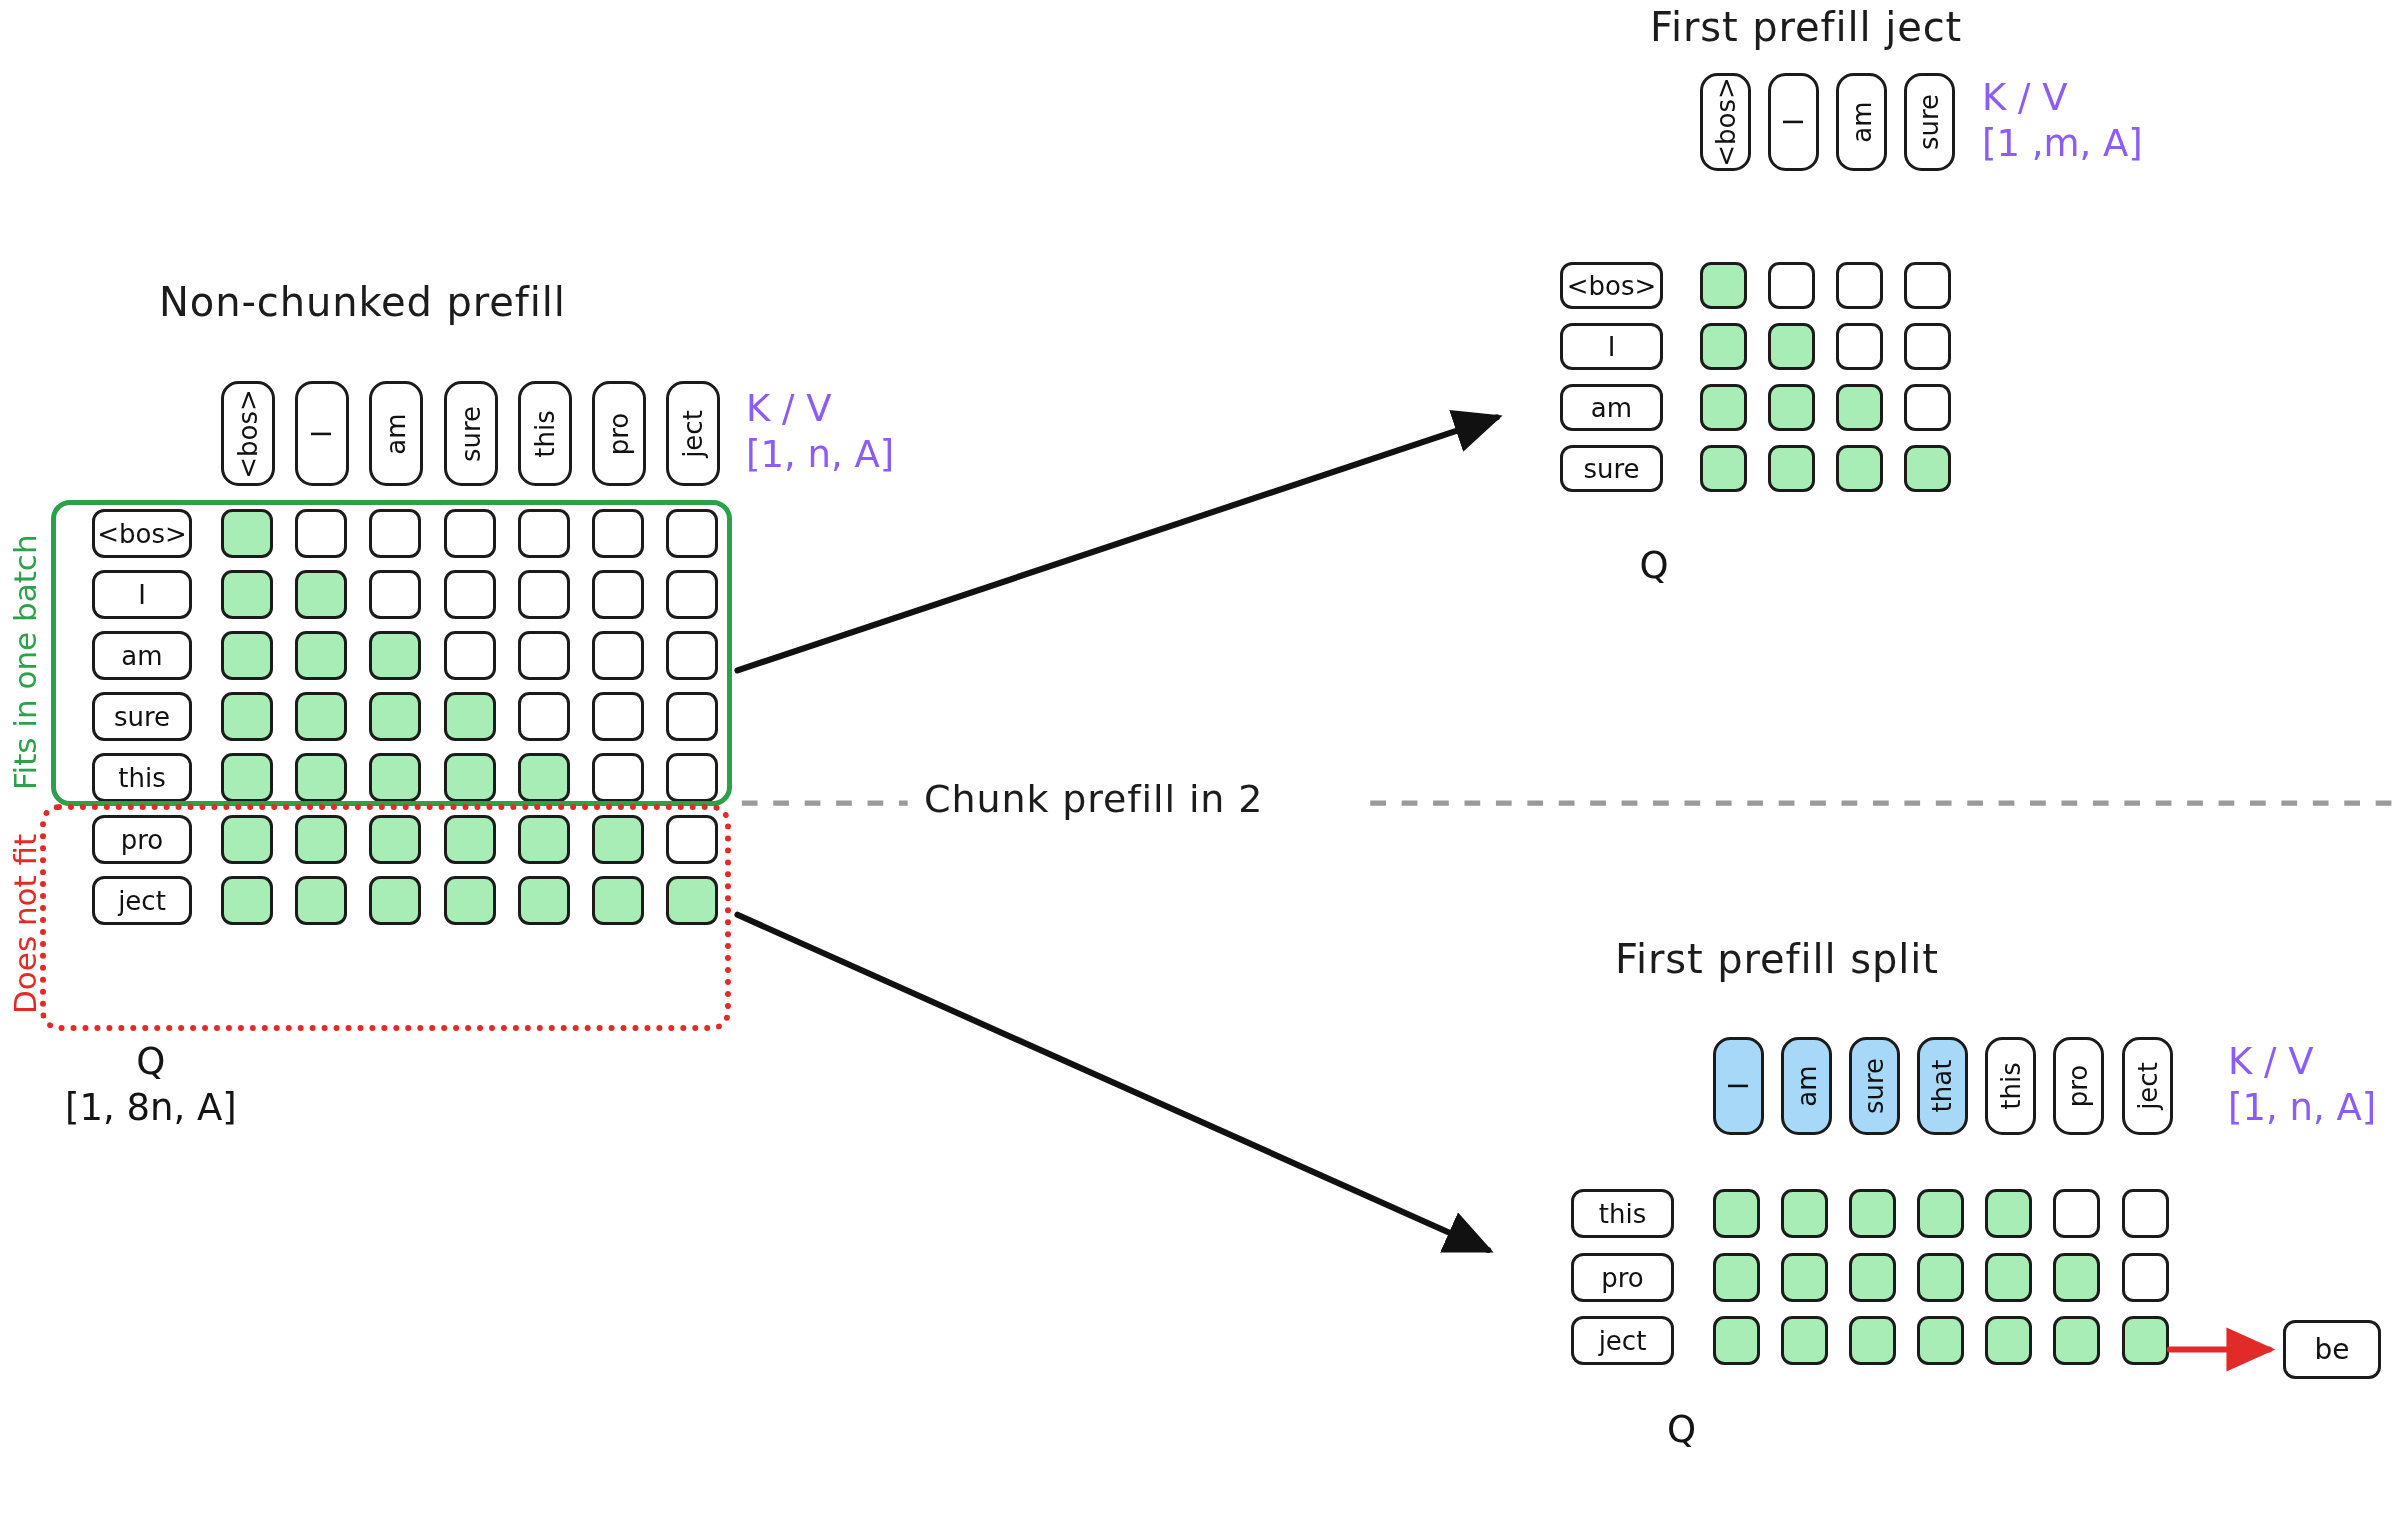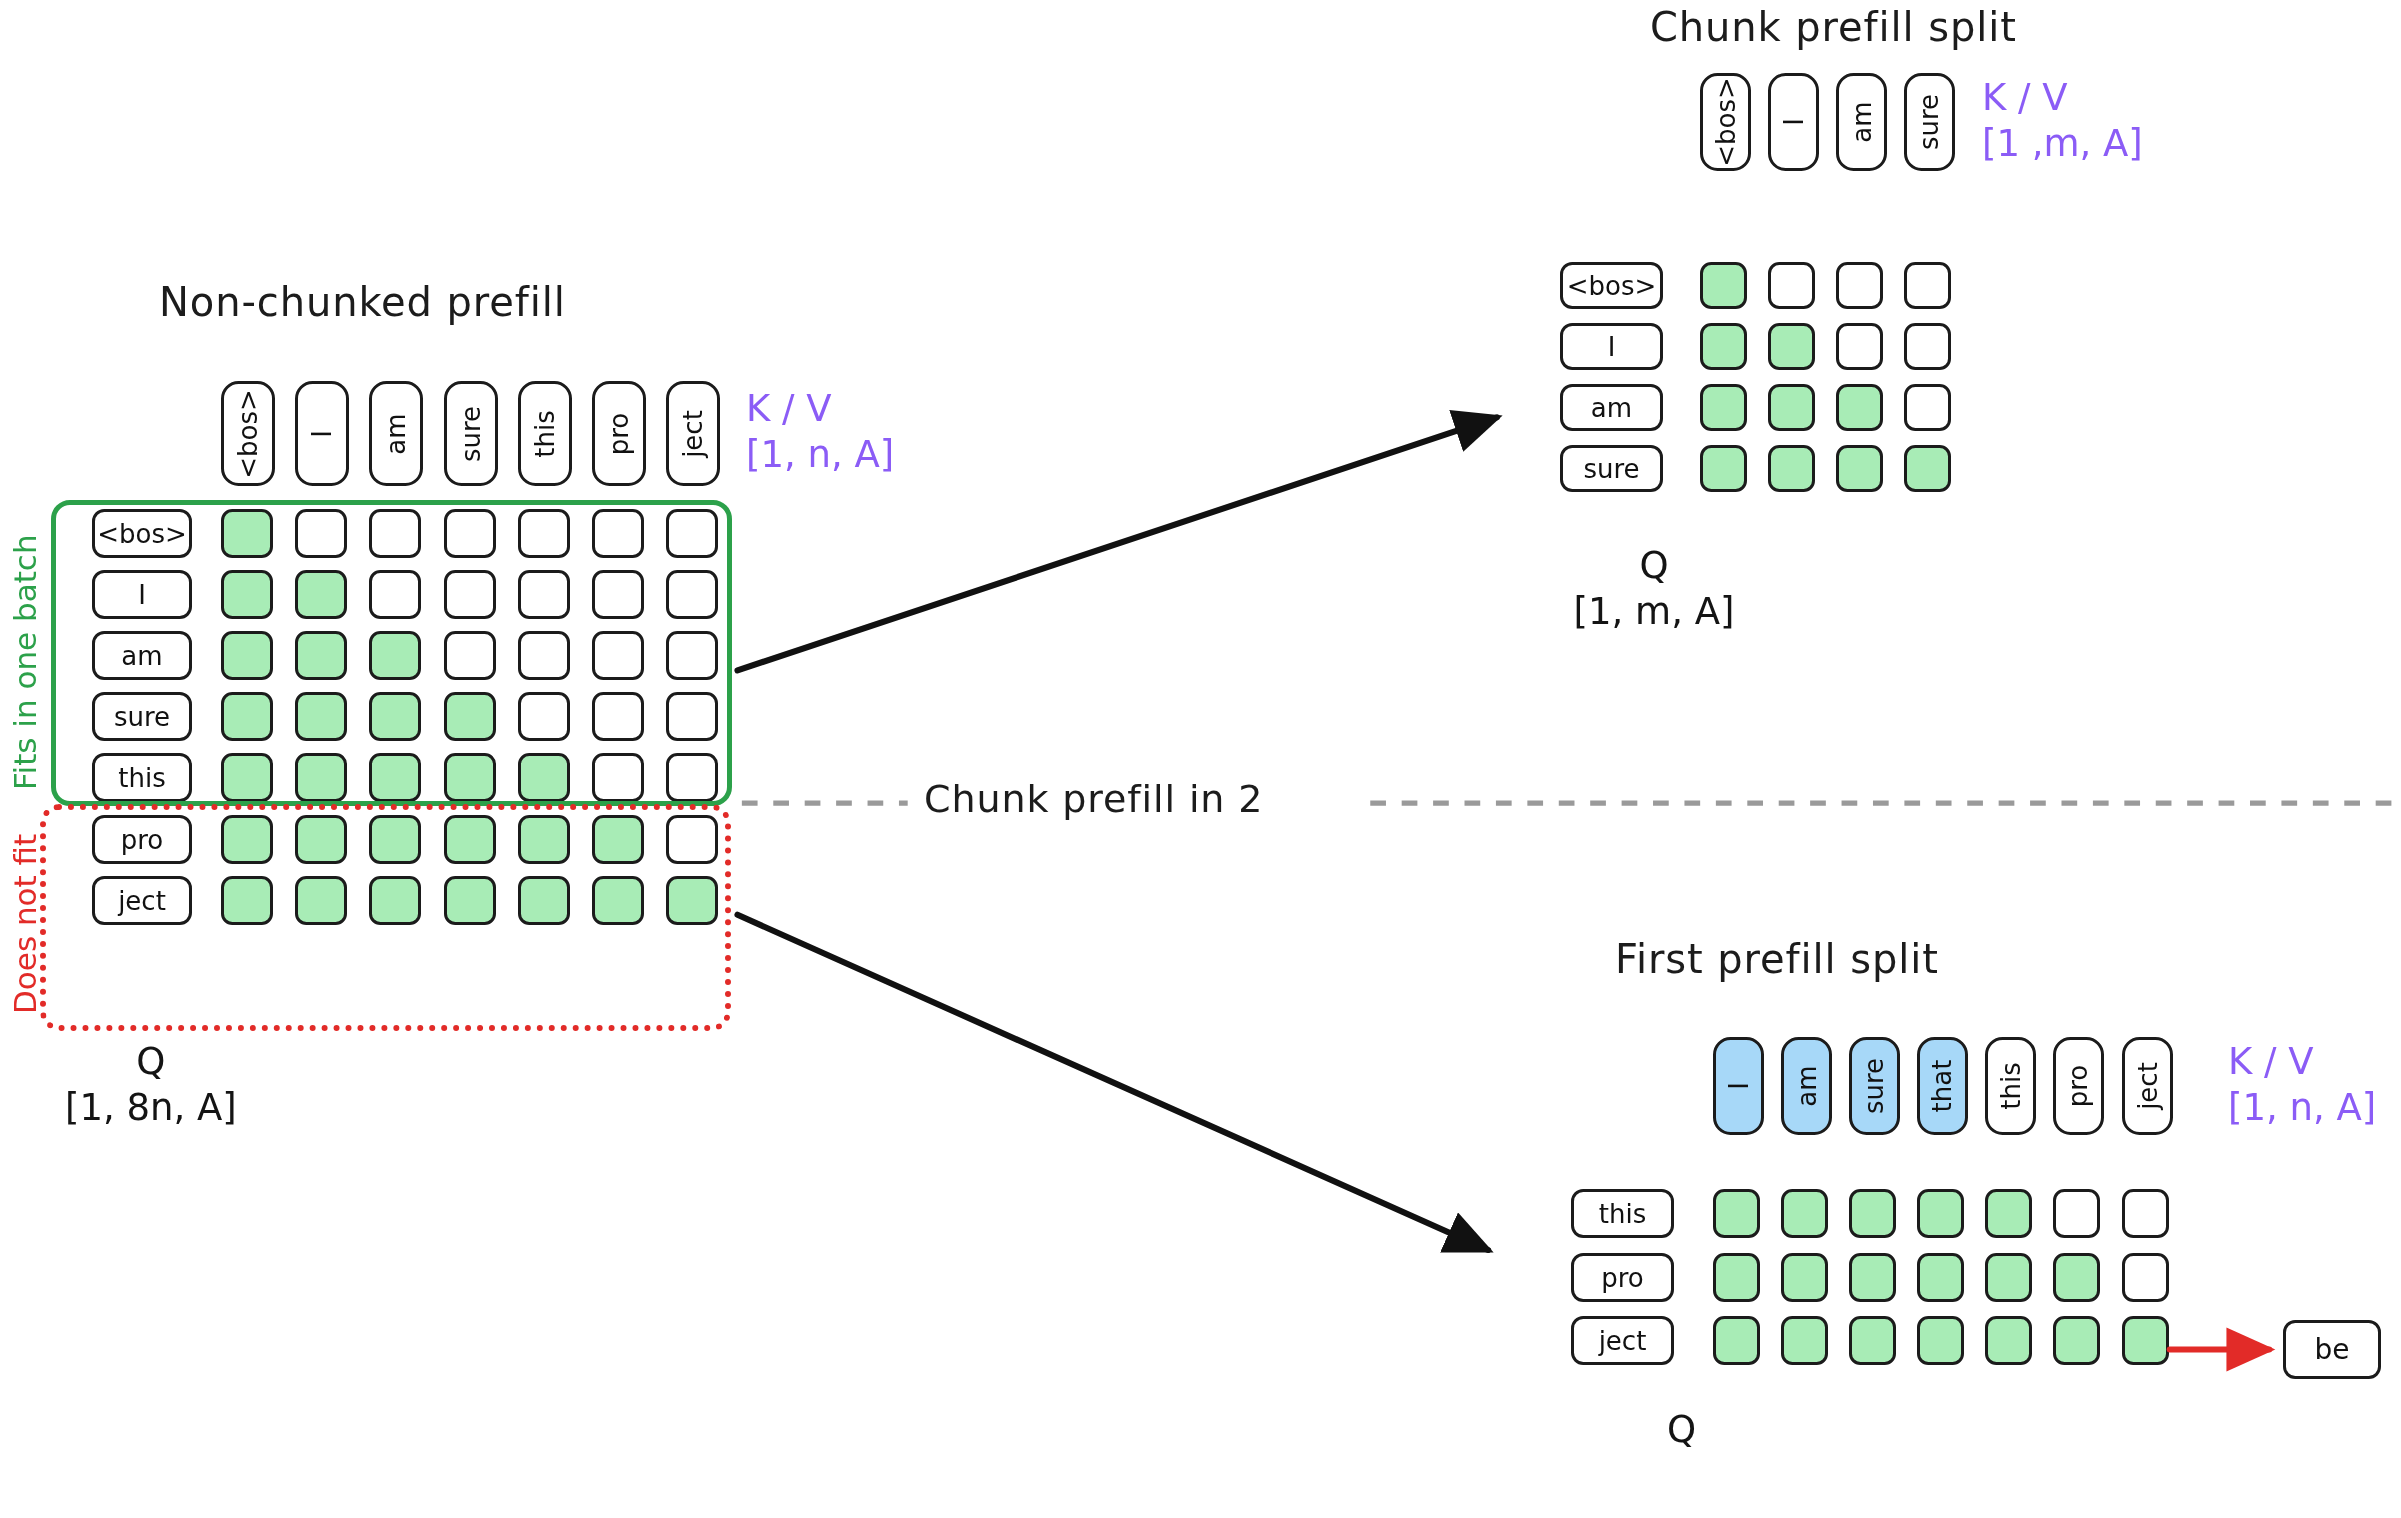--- a/index.html
+++ b/index.html
@@ -166,21 +166,21 @@
 <div class="abs vlabel green" style="left:7px;top:790px;">Fits in one batch</div>
 <div class="abs vlabel red" style="left:7px;top:1014px;">Does not fit</div>
 
 <div class="abs qlabel" style="left:24.4px;top:1039px;width:253px;">
   <div>Q</div>
   <div>[1, 8n, A]</div>
 </div>
 
 <div class="abs title" style="left:924px;top:777px;font-size:38px;">Chunk prefill in 2</div>
 
-<div class="abs title" style="left:1650px;top:4.4px;">Chunk prefill split</div>
+<div class="abs title" style="left:1650px;top:4.4px;">First prefill ject</div>
 
 <div class="abs" id="fs-col-headers" style="left:1700px;top:73px;">
     <div class="tokbox vert" style="position: absolute; left: 0px; top: 0px; width: 51px; height: 98px;">
       <span>&lt;bos&gt;</span>
     </div>
     <div class="tokbox vert" style="position: absolute; left: 68px; top: 0px; width: 51px; height: 98px;">
       <span>I</span>
     </div>
     <div class="tokbox vert" style="position: absolute; left: 136px; top: 0px; width: 51px; height: 98px;">
       <span>am</span>
@@ -215,21 +215,20 @@
     <div class="cell on" style="position: absolute; left: 136px; top: 122px; width: 47px; height: 47px;"></div>
     <div class="cell" style="position: absolute; left: 204px; top: 122px; width: 47px; height: 47px;"></div>
     <div class="cell on" style="position: absolute; left: 0px; top: 183px; width: 47px; height: 47px;"></div>
     <div class="cell on" style="position: absolute; left: 68px; top: 183px; width: 47px; height: 47px;"></div>
     <div class="cell on" style="position: absolute; left: 136px; top: 183px; width: 47px; height: 47px;"></div>
     <div class="cell on" style="position: absolute; left: 204px; top: 183px; width: 47px; height: 47px;"></div>
   </div>
 
 <div class="abs qlabel" style="left:1484px;top:543px;width:340px;">
   <div>Q</div>
-  <div>[1, m, A]</div>
 </div>
 
 <div class="abs title" style="left:1615px;top:936px;">First prefill split</div>
 
 <div class="abs" id="ss-col-headers" style="left:1713px;top:1037px;">
     <div class="tokbox vert blue" style="position: absolute; left: 0px; top: 0px; width: 51px; height: 98px;">
       <span>I</span>
     </div>
     <div class="tokbox vert blue" style="position: absolute; left: 68px; top: 0px; width: 51px; height: 98px;">
       <span>am</span>

